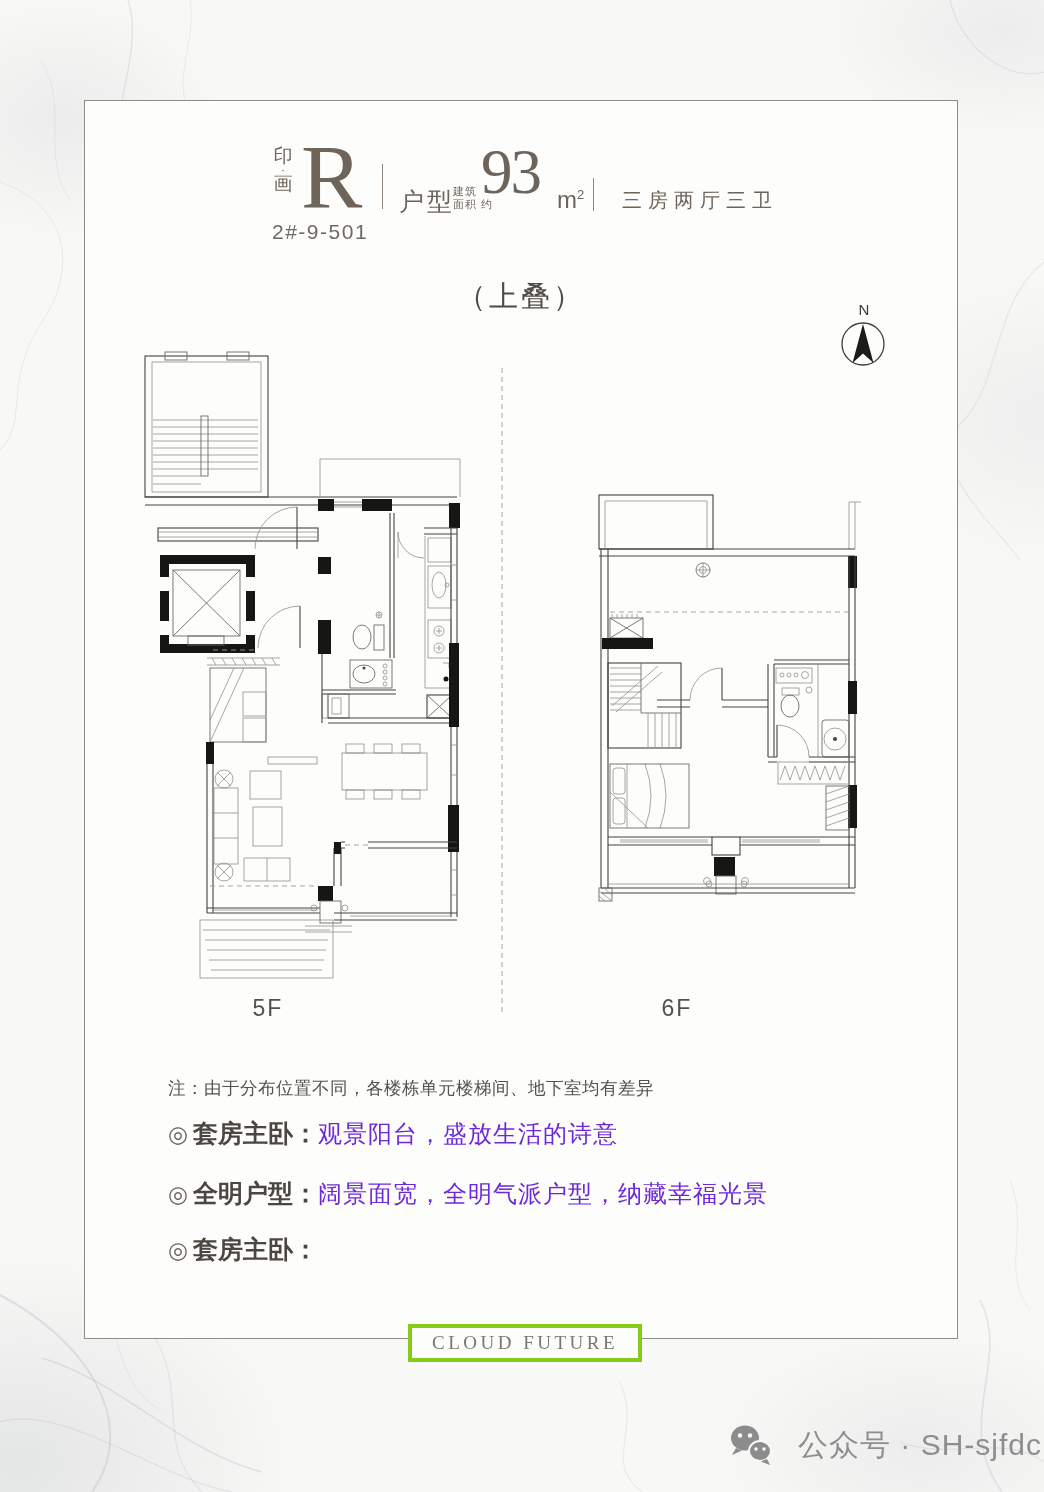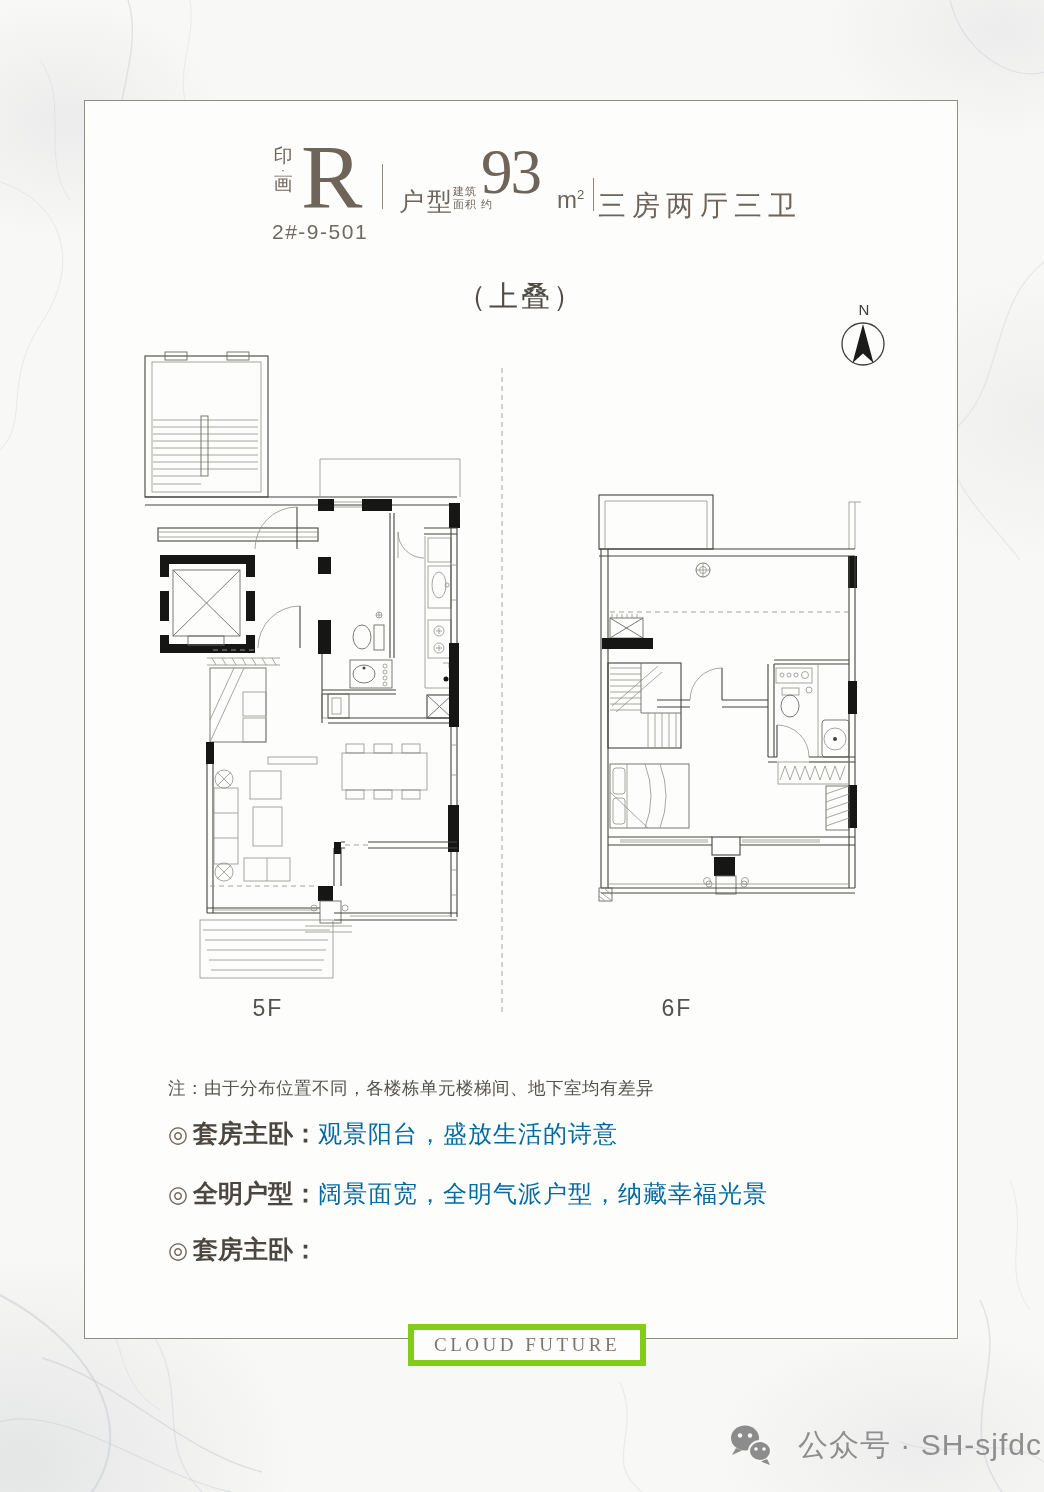--- a/index.html
+++ b/index.html
@@ -30,41 +30,41 @@
     font-size:92px;line-height:88px;}
   .vdiv{width:1px;background:#90887e;}
   #hdr-div1{left:382px;top:164px;height:45px;}
   #type-label{left:399px;top:185px;font-size:25px;letter-spacing:3px;}
   #area-note{left:453px;top:185px;font-size:11px;line-height:12.5px;letter-spacing:1px;}
   #area-value{left:481px;top:126px;font-family:"Liberation Serif","DejaVu Serif",serif;
     font-size:63px;line-height:92px;letter-spacing:-2px;}
   #area-unit{left:557px;top:186px;font-size:24px;}
   #area-unit sup{font-size:13px;}
   #hdr-div2{left:593px;top:178px;height:33px;}
-  #rooms-label{left:598px;top:187px;font-size:28px;letter-spacing:6px;}
+  #rooms-label{left:622px;top:187px;font-size:20px;letter-spacing:6px;}
   #unit-code{left:272px;top:220px;font-size:21px;color:#6f6a63;letter-spacing:1.5px;}
   
   #subtitle{left:84px;top:277px;width:874px;text-align:center;
     font-size:29px;color:#4f4b45;letter-spacing:3px;}
   #compass{left:836px;top:300px;}
   #compass-n{left:854px;top:301px;width:20px;text-align:center;font-size:15px;color:#3c3c38;}
   
   #plans{left:84px;top:330px;}
   .floor-label{top:995px;width:52px;text-align:center;font-size:23px;
     color:#53534e;letter-spacing:2px;}
   #label-5f{left:242px;} #label-6f{left:651px;}
   
   #note{left:168px;top:1076px;font-size:17.5px;color:#55534d;letter-spacing:.5px;}
   .feature{left:168px;height:30px;display:flex;align-items:baseline;color:#514c45;}
   .feature .mk{font-size:23px;color:#6e6459;margin-right:5px;}
   .feature .ft{font-size:25px;font-weight:bold;color:#4b463f;}
-  .feature .fd{font-size:24px;letter-spacing:1px;color:#0369a1;}
+  .feature .fd{font-size:24px;letter-spacing:1px;color:#6d28d9;}
   #feature-0{top:1117px;} #feature-1{top:1177px;} #feature-2{top:1233px;}
   
-  #brand-box{left:408px;top:1324px;width:226px;height:30px;border:6px solid #84cc16;
+  #brand-box{left:408px;top:1324px;width:226px;height:30px;border:4px solid #84cc16;
     background:#fdfdfc;display:flex;align-items:center;justify-content:center;
     font-family:"Liberation Serif","DejaVu Serif",serif;font-size:19px;
     letter-spacing:3.5px;color:#7d766c;}
   #wechat{left:728px;top:1422px;display:flex;align-items:center;gap:24px;}
   #wechat-label{font-size:30px;color:#8e8e8e;letter-spacing:1px;}
 </style>
 </head>
 <body>
 
 <div id="page">

